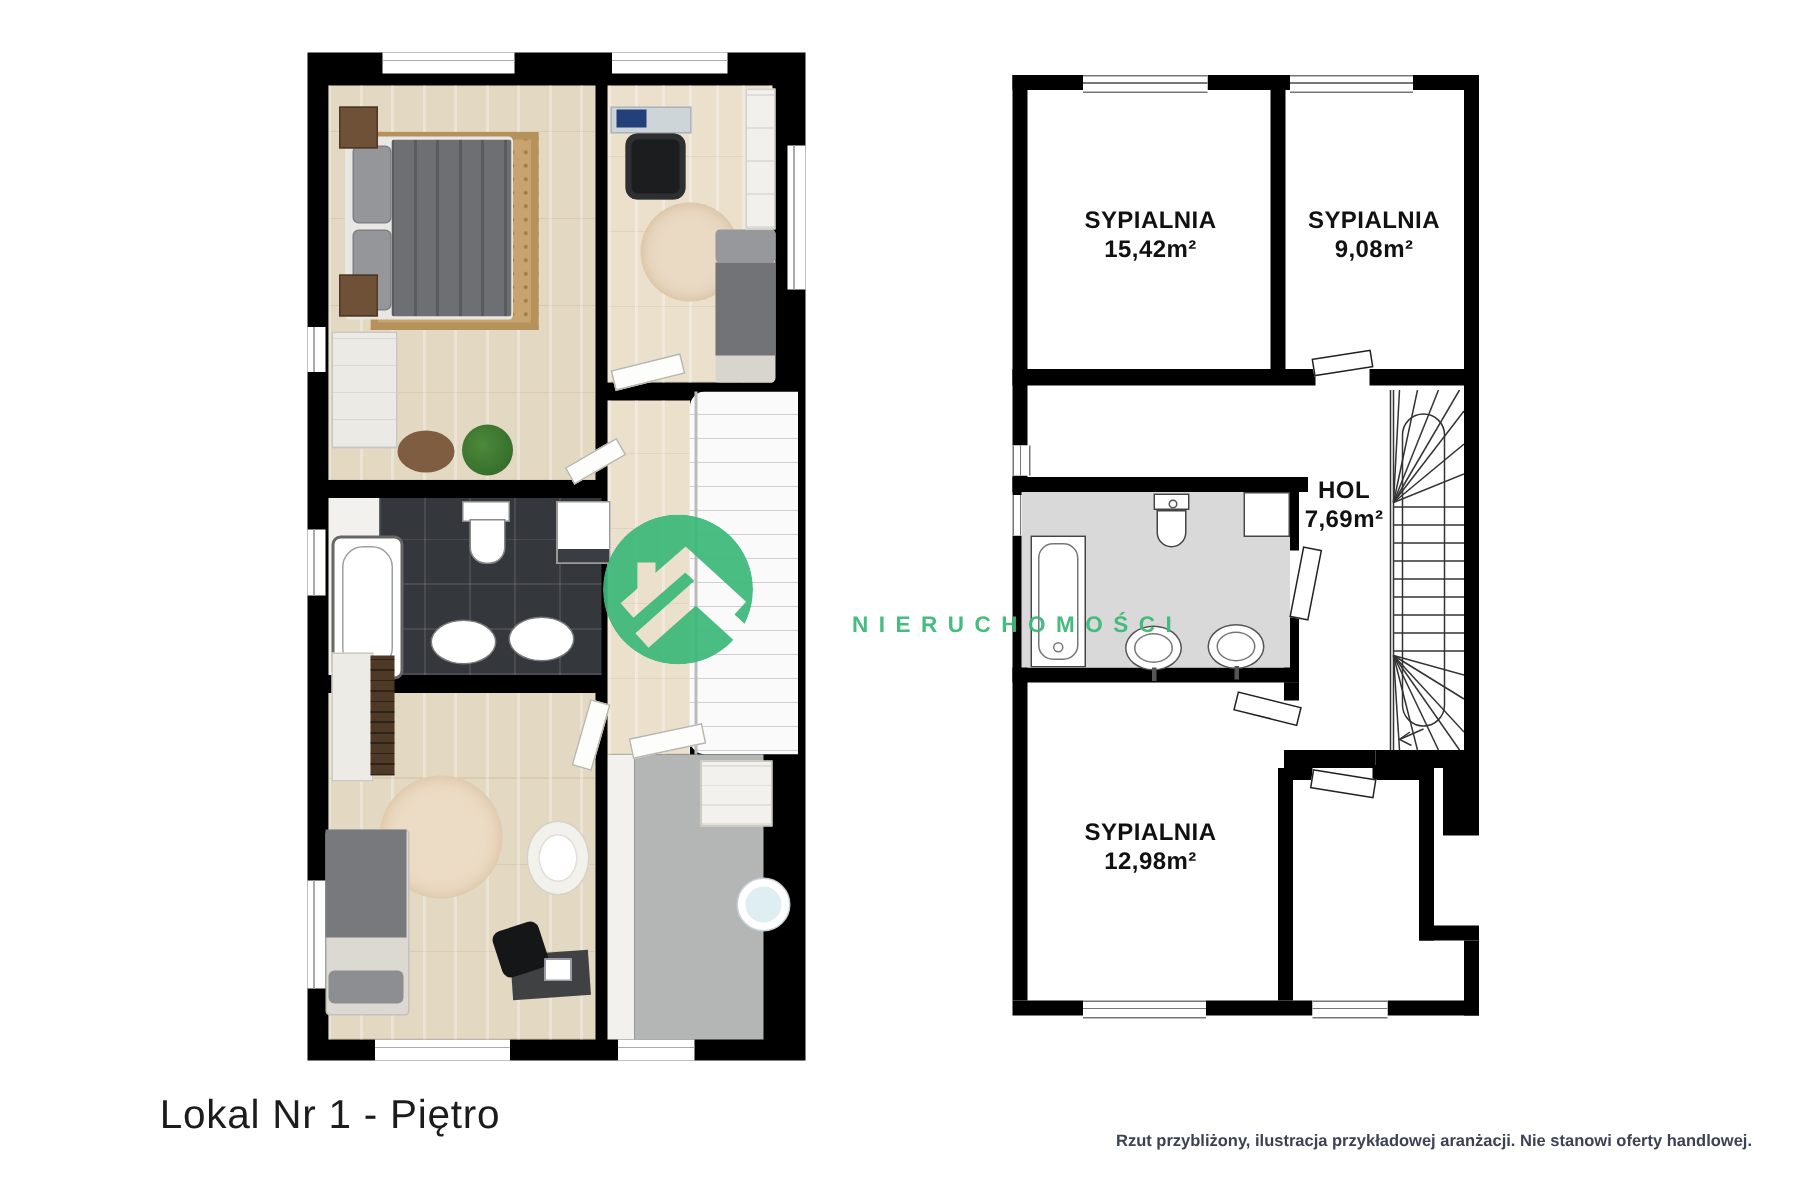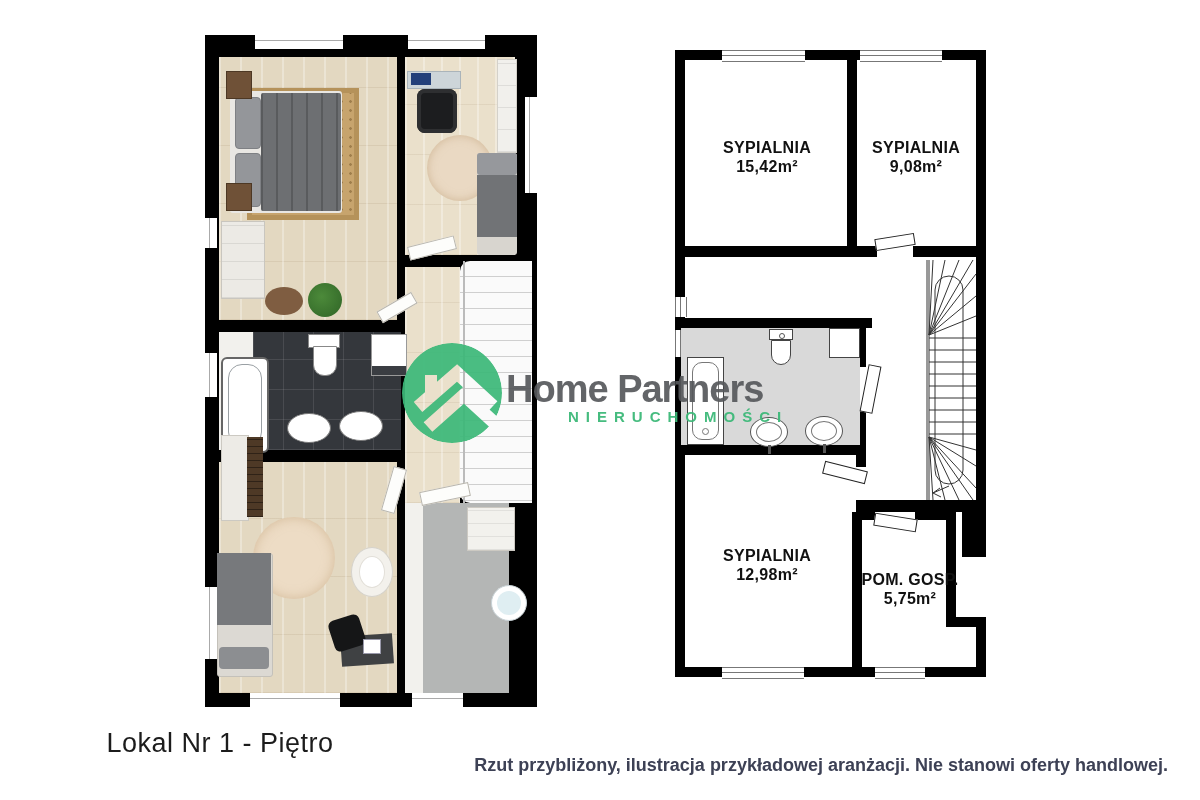--- a/index.html
+++ b/index.html
@@ -39,21 +39,21 @@
   .leaf3{position:absolute;background:#fdfdfb;border:1px solid #b9b6ae;}
   
   #wm-brand{left:506px;top:368px;font-size:38px;font-weight:700;letter-spacing:-1px;
             color:rgba(86,88,91,.92);white-space:nowrap;z-index:60;}
   #wm-tag{left:568px;top:408px;font-size:15px;font-weight:600;letter-spacing:7px;
           color:rgba(60,184,120,.95);white-space:nowrap;z-index:60;}
   #wm-mark{left:402px;top:343px;width:100px;height:100px;z-index:60;}
   
   #ft-title{left:60px;top:728px;width:320px;text-align:center;font-size:27px;color:#1c1c1c;letter-spacing:.5px;}
   #ft-sub{left:40px;top:757px;width:360px;text-align:center;font-size:17px;color:#1c1c1c;letter-spacing:.2px;}
-  #disclaimer{right:32px;top:755px;font-size:18px;font-weight:bold;color:#3d4155;margin-left:48px;}
+  #disclaimer{right:32px;top:755px;font-size:11px;font-weight:bold;color:#3d4155;margin-left:48px;}
 </style>
 </head>
 <body>
 
 <div id="page">
 
   <div id="plan3d" class="abs">
 
     <div class="wood" style="left:14px;top:22px;width:178px;height:263px;"></div>
     <div class="wood2" style="left:200px;top:22px;width:110px;height:198px;"></div>
@@ -241,42 +241,41 @@
     </svg>
 
     <div class="rl" style="left:10px;top:88px;width:170px;">
       <span>SYPIALNIA</span>
       <span>15,42m²</span>
     </div>
     <div class="rl" style="left:182px;top:88px;width:124px;">
       <span>SYPIALNIA</span>
       <span>9,08m²</span>
     </div>
+    <div class="rl" style="left:164px;top:268px;width:120px;">
+      <span>HOL</span>
+      <span>7,69m²</span>
+    </div>
     <div class="rl" style="left:10px;top:496px;width:170px;">
       <span>SYPIALNIA</span>
       <span>12,98m²</span>
-    </div>
-    <div class="rl" style="left:178px;top:520px;width:120px;">
-      <span>POM. GOSP.</span>
-      <span>5,75m²</span>
     </div>
   </div>
 
   <svg id="wm-mark" class="abs" viewBox="0 0 100 100">
     <defs>
       <mask id="hp-mask">
         <circle cx="50" cy="50" r="50" fill="white"></circle>
         <g fill="none" stroke="black" stroke-width="13" stroke-linejoin="miter">
           <polyline points="16,64 55,30 91,63"></polyline>
           <polyline points="26,84 62,52 97,84"></polyline>
         </g>
         <rect x="23" y="32" width="12" height="24" fill="black"></rect>
       </mask>
     </defs>
     <circle cx="50" cy="50" r="50" fill="#3cb878" fill-opacity="0.93" mask="url(#hp-mask)"></circle>
   </svg>
-  <div id="wm-brand" class="abs">Home Partners</div>
   <div id="wm-tag" class="abs">NIERUCHOMOŚCI</div>
 
   <div id="ft-title" class="abs">Lokal Nr 1 - Piętro</div>
   <div id="disclaimer" class="abs">Rzut przybliżony, ilustracja przykładowej aranżacji. Nie stanowi oferty handlowej.</div>
 
 </div>
 
 </body></html>

